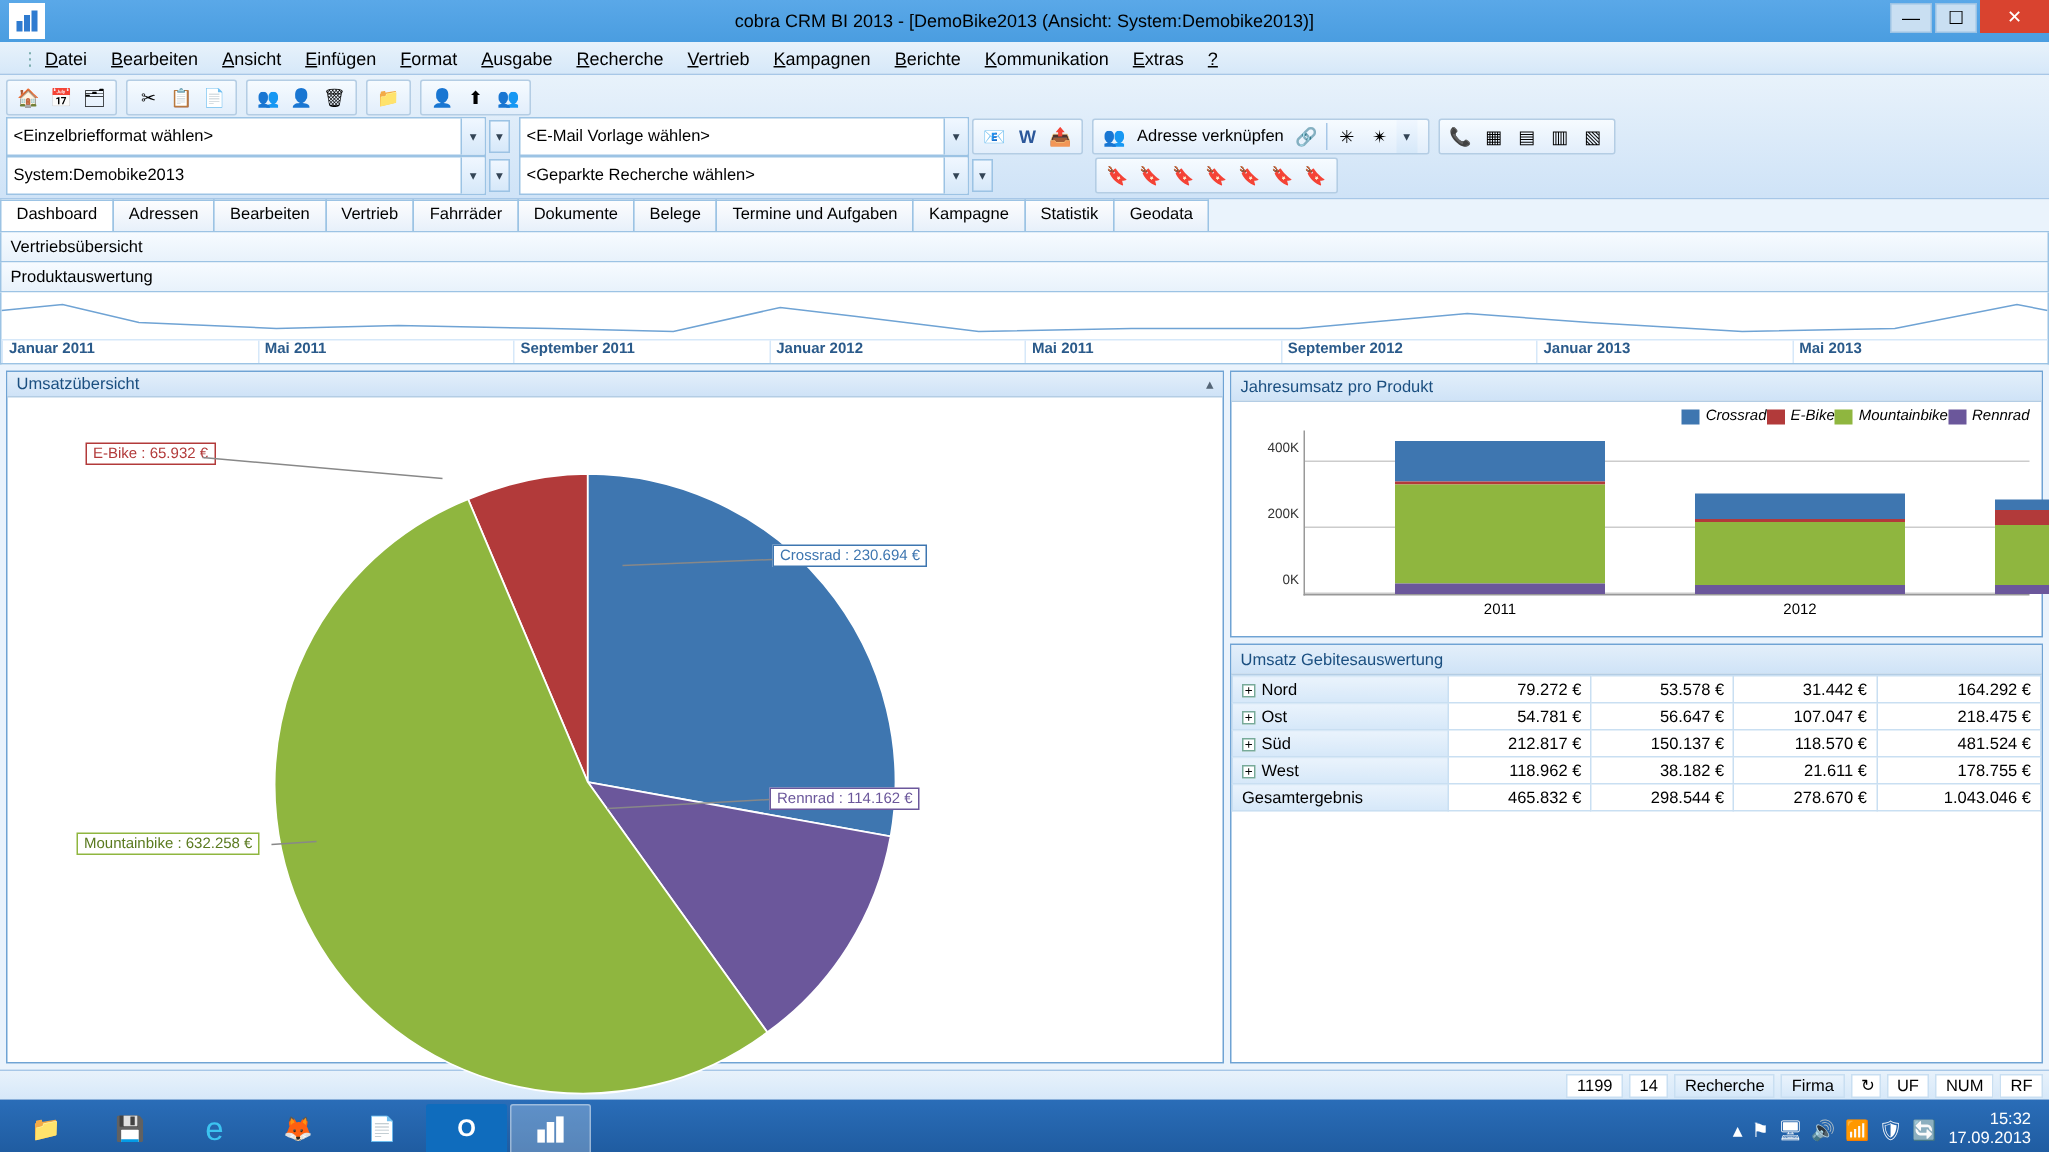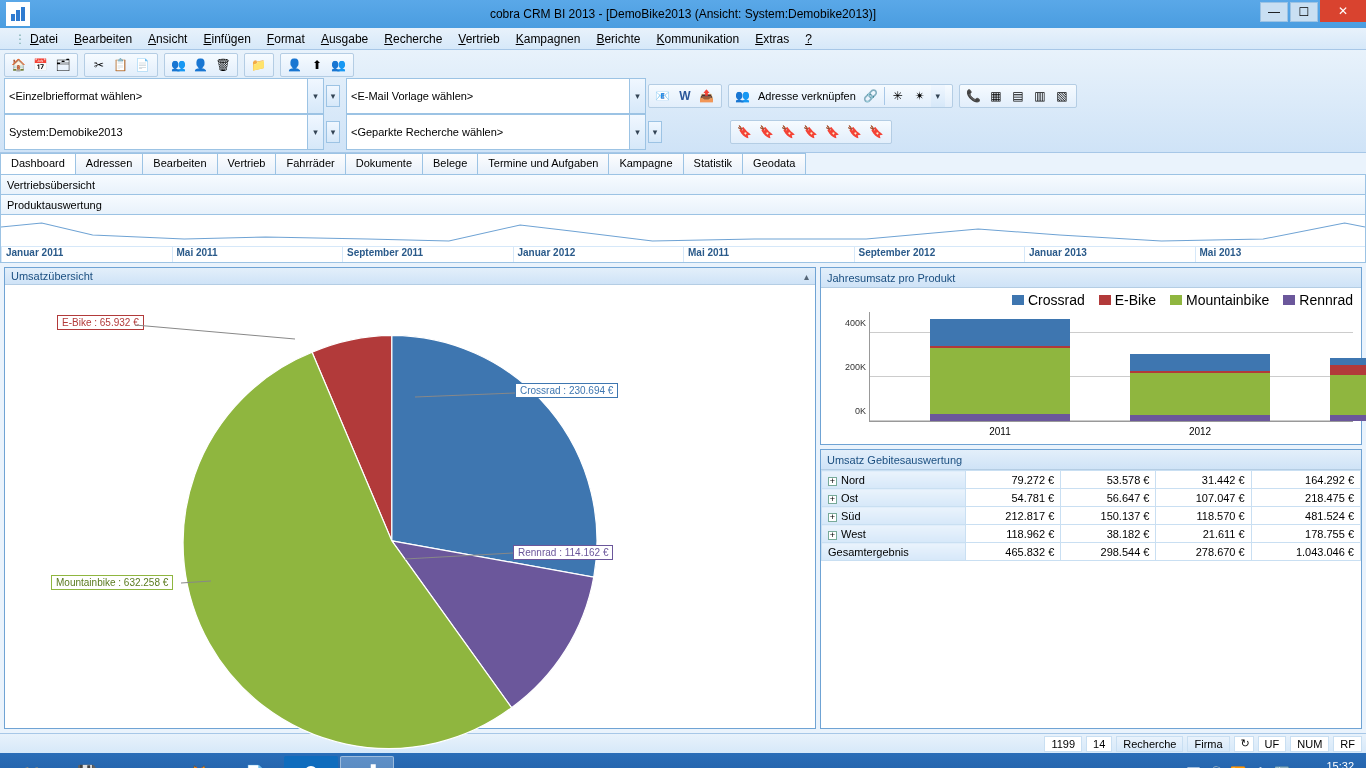--- a/index.html
+++ b/index.html
@@ -20,21 +20,21 @@
 .menubar span { padding: 2px 8px; cursor: default; }
 .menubar span u { text-decoration: underline; }
 .menubar .sep-dots { width:4px; color:#7aa; }
 
 
 .toolbars { background: linear-gradient(#e8f2fb,#cfe3f7); border-bottom: 1px solid #a7c7e7; padding: 2px 4px; }
 .toolbar-row { display: flex; align-items: center; gap: 2px; min-height: 26px; flex-wrap: nowrap; }
 .tb-group { display: flex; align-items: center; border: 1px solid #b4cde4; border-radius: 2px; background: linear-gradient(#f6fbff,#e2eefb); padding: 1px 3px; margin-right: 4px; height: 24px; }
 .tb-btn { width: 20px; height: 20px; margin: 0 1px; display: flex; align-items: center; justify-content: center; border-radius: 2px; font-size: 12px;}
 .tb-sep { width: 1px; height: 18px; background: #a7c7e7; margin: 0 2px; }
-.combo { height: 36px; border: 1px solid #9cc3e4; background: #fff; display: flex; align-items: center; font-size: 11px; padding: 0 4px; position: relative; }
+.combo { height: 26px; border: 1px solid #9cc3e4; background: #fff; display: flex; align-items: center; font-size: 11px; padding: 0 4px; position: relative; }
 .combo .dd { position: absolute; right: 0; top: 0; bottom: 0; width: 16px; border-left: 1px solid #9cc3e4; background: linear-gradient(#f0f7ff,#d6e8f9); display:flex; align-items:center; justify-content:center; }
 .combo .dd::after { content:'▾'; font-size:9px; color:#345; }
 .extra-dd { width: 14px; height:22px; border:1px solid #9cc3e4; background:linear-gradient(#f0f7ff,#d6e8f9); display:flex; align-items:center; justify-content:center; font-size:9px; color:#345; margin-right:4px;}
 
 
 .tabs { display: flex; border-bottom: 1px solid #9cc3e4; background: #eaf3fc; height: 22px; font-size: 11px; }
 .tab { padding: 3px 10px; border: 1px solid #9cc3e4; border-bottom: none; background: linear-gradient(#fdfdfe,#e7f0fa); margin-right: -1px; cursor: default; }
 .tab.active { background: #fff; }
 
 
@@ -54,21 +54,21 @@
 
 .left-col { width: 812px; }
 .right-col { flex:1; display:flex; flex-direction:column; gap:4px;}
 
 
 .pie-area { flex:1; position:relative; }
 .pie-label { position:absolute; font-size:10px; border:1px solid; padding:1px 4px; background:#fff; white-space:nowrap; }
 
 
 .bar-area { flex:1; position:relative; padding:4px 8px 2px 8px;}
-.legend { display:flex; justify-content:flex-end; gap:14px; font-size:14px; margin-bottom:4px;}
+.legend { display:flex; justify-content:flex-end; font-size:10px; margin-bottom:4px;font-style:italic;}
 .legend .item { display:flex; align-items:center; gap:4px;}
 .swatch { width:12px; height:10px;}
 .bar-plot { position:relative; height:110px; border-left:1px solid #999; border-bottom:1px solid #999; margin-left:40px;}
 .ytick { position:absolute; left:-40px; width:36px; text-align:right; font-size:9px; color:#333; transform:translateY(-50%);}
 .gridline { position:absolute; left:0; right:0; border-top:1px solid #ccc;}
 .bar-group { position:absolute; bottom:0; width:140px;}
 .bar-seg { width:100%; }
 .xcat { position:absolute; bottom:-16px; width:140px; text-align:center; font-size:10px;}
 
 

